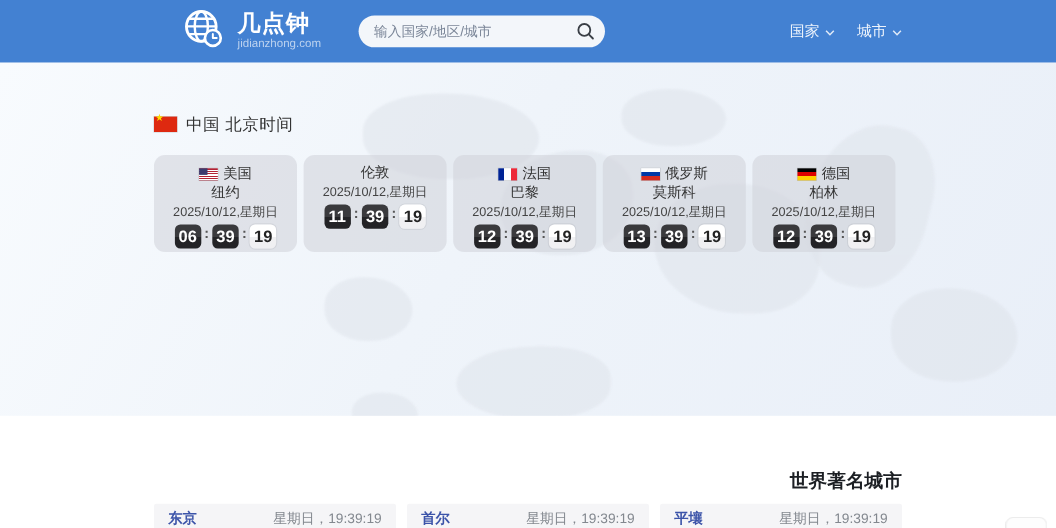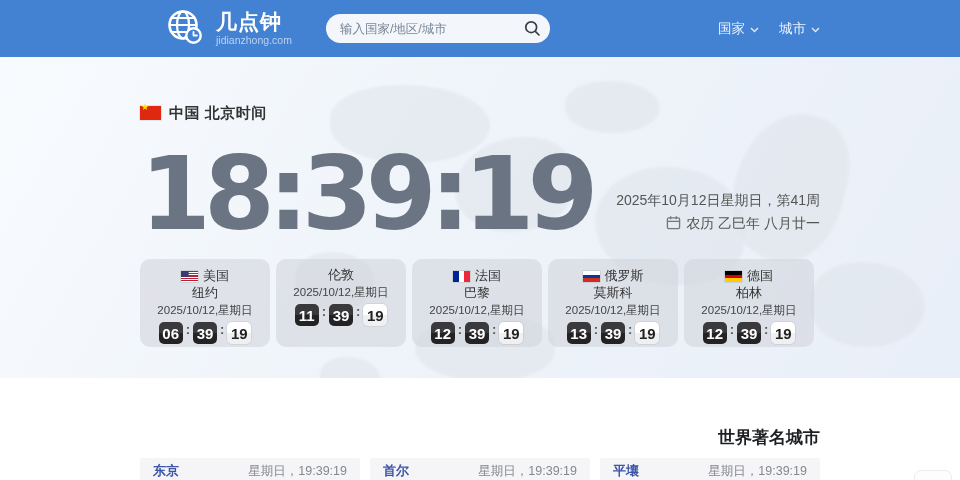--- a/index.html
+++ b/index.html
@@ -26,21 +26,21 @@
 
   
   .hero { position:relative; height:321px;
     background:linear-gradient(120deg,#f8fbfe 0%,#eff4fa 45%,#e9eff8 100%); }
   .map { position:absolute; inset:0; overflow:hidden; }
   .map b { position:absolute; display:block; background:#dfe4eb; opacity:.55;
     filter:blur(1px); border-radius:45% 55% 50% 50%; }
   .hero-inner { position:relative; width:680px; margin:0 auto; padding-top:46px; }
 
   .loc-row { display:flex; align-items:center; gap:8px; height:20px; }
-  .loc-label { font-size:15px; font-weight:bold; color:#333; letter-spacing:.5px; }
+  .loc-label { font-size:15px; font-weight:normal; color:#333; letter-spacing:.5px; }
 
   .clock-row { display:flex; align-items:flex-end; justify-content:space-between;
     height:112px; margin-top:6px; }
   .big-time { font-family:"DejaVu Sans",sans-serif; font-weight:800; font-size:102px;
     letter-spacing:-7px; line-height:.92; color:#6b7482; }
   .date-block { text-align:right; padding-bottom:8px; color:#555; font-size:14px; }
   .date-line1 { margin-bottom:5px; }
   .date-line2 { display:flex; align-items:center; justify-content:flex-end; gap:5px; }
 
   .cards { display:flex; gap:6px; margin-top:18px; }
@@ -152,35 +152,20 @@
     <b style="left:415px;top:258px;width:140px;height:66px;border-radius:55% 45% 48% 52%;"></b>
     <b style="left:320px;top:300px;width:60px;height:40px;"></b>
   </div>
   <div class="hero-inner">
     <div class="loc-row">
       <span class="flag flag-lg flag-cn">
         <span class="star">★</span>
       </span>
       <span class="loc-label">中国 北京时间</span>
     </div>
-    <div class="clock-row">
-      <div class="big-time">18:39:19</div>
-      <div class="date-block">
-        <div class="date-line1">2025年10月12日星期日，第41周</div>
-        <div class="date-line2">
-          <span>
-            <svg width="15" height="15" viewBox="0 0 16 16" fill="none">
-              <rect x="1.5" y="3" width="13" height="11.5" rx="1.5" stroke="#777" stroke-width="1.4"></rect>
-              <path d="M1.5 6.8 H14.5 M5 1.2 V4.6 M11 1.2 V4.6" stroke="#777" stroke-width="1.4"></path>
-            </svg>
-          </span>
-          <span>农历 乙巳年 八月廿一</span>
-        </div>
-      </div>
-    </div>
 
     <div class="cards">
 
       <div class="card">
         <div class="card-country">
             <span class="flag flag-us"></span>
           <span>美国</span>
           </div>
         <div class="card-city">纽约</div>
         <div class="card-date">2025/10/12,星期日</div>

